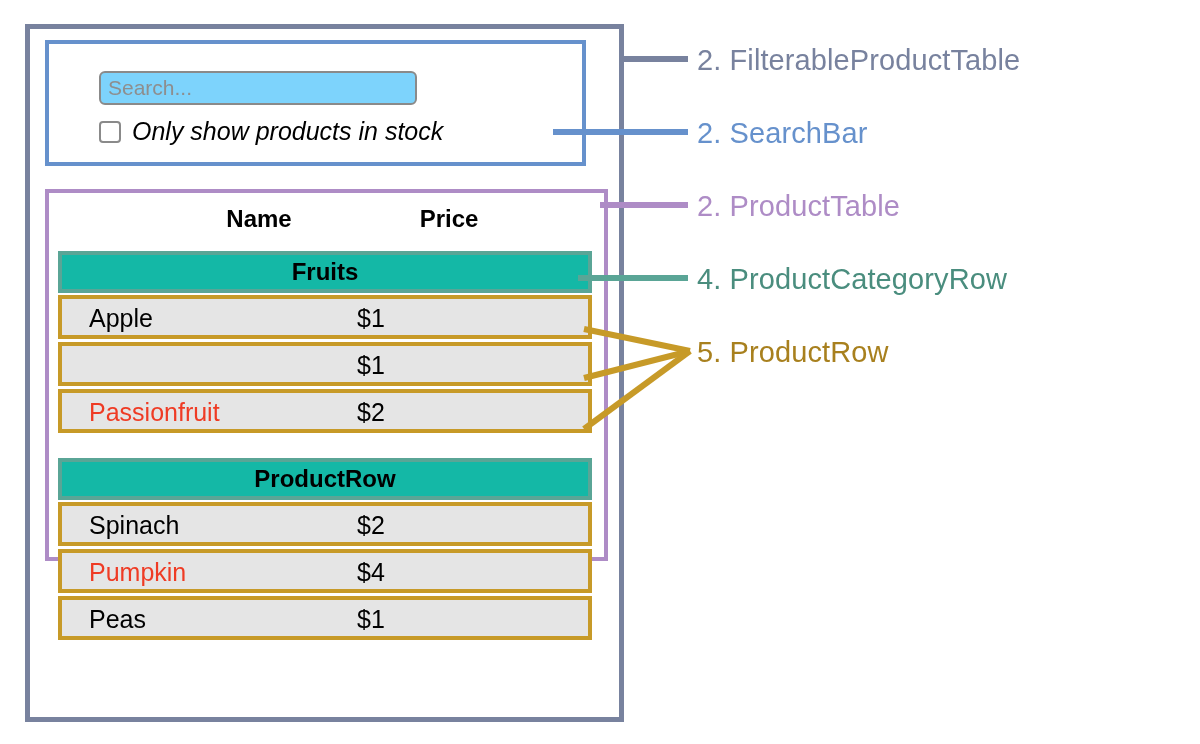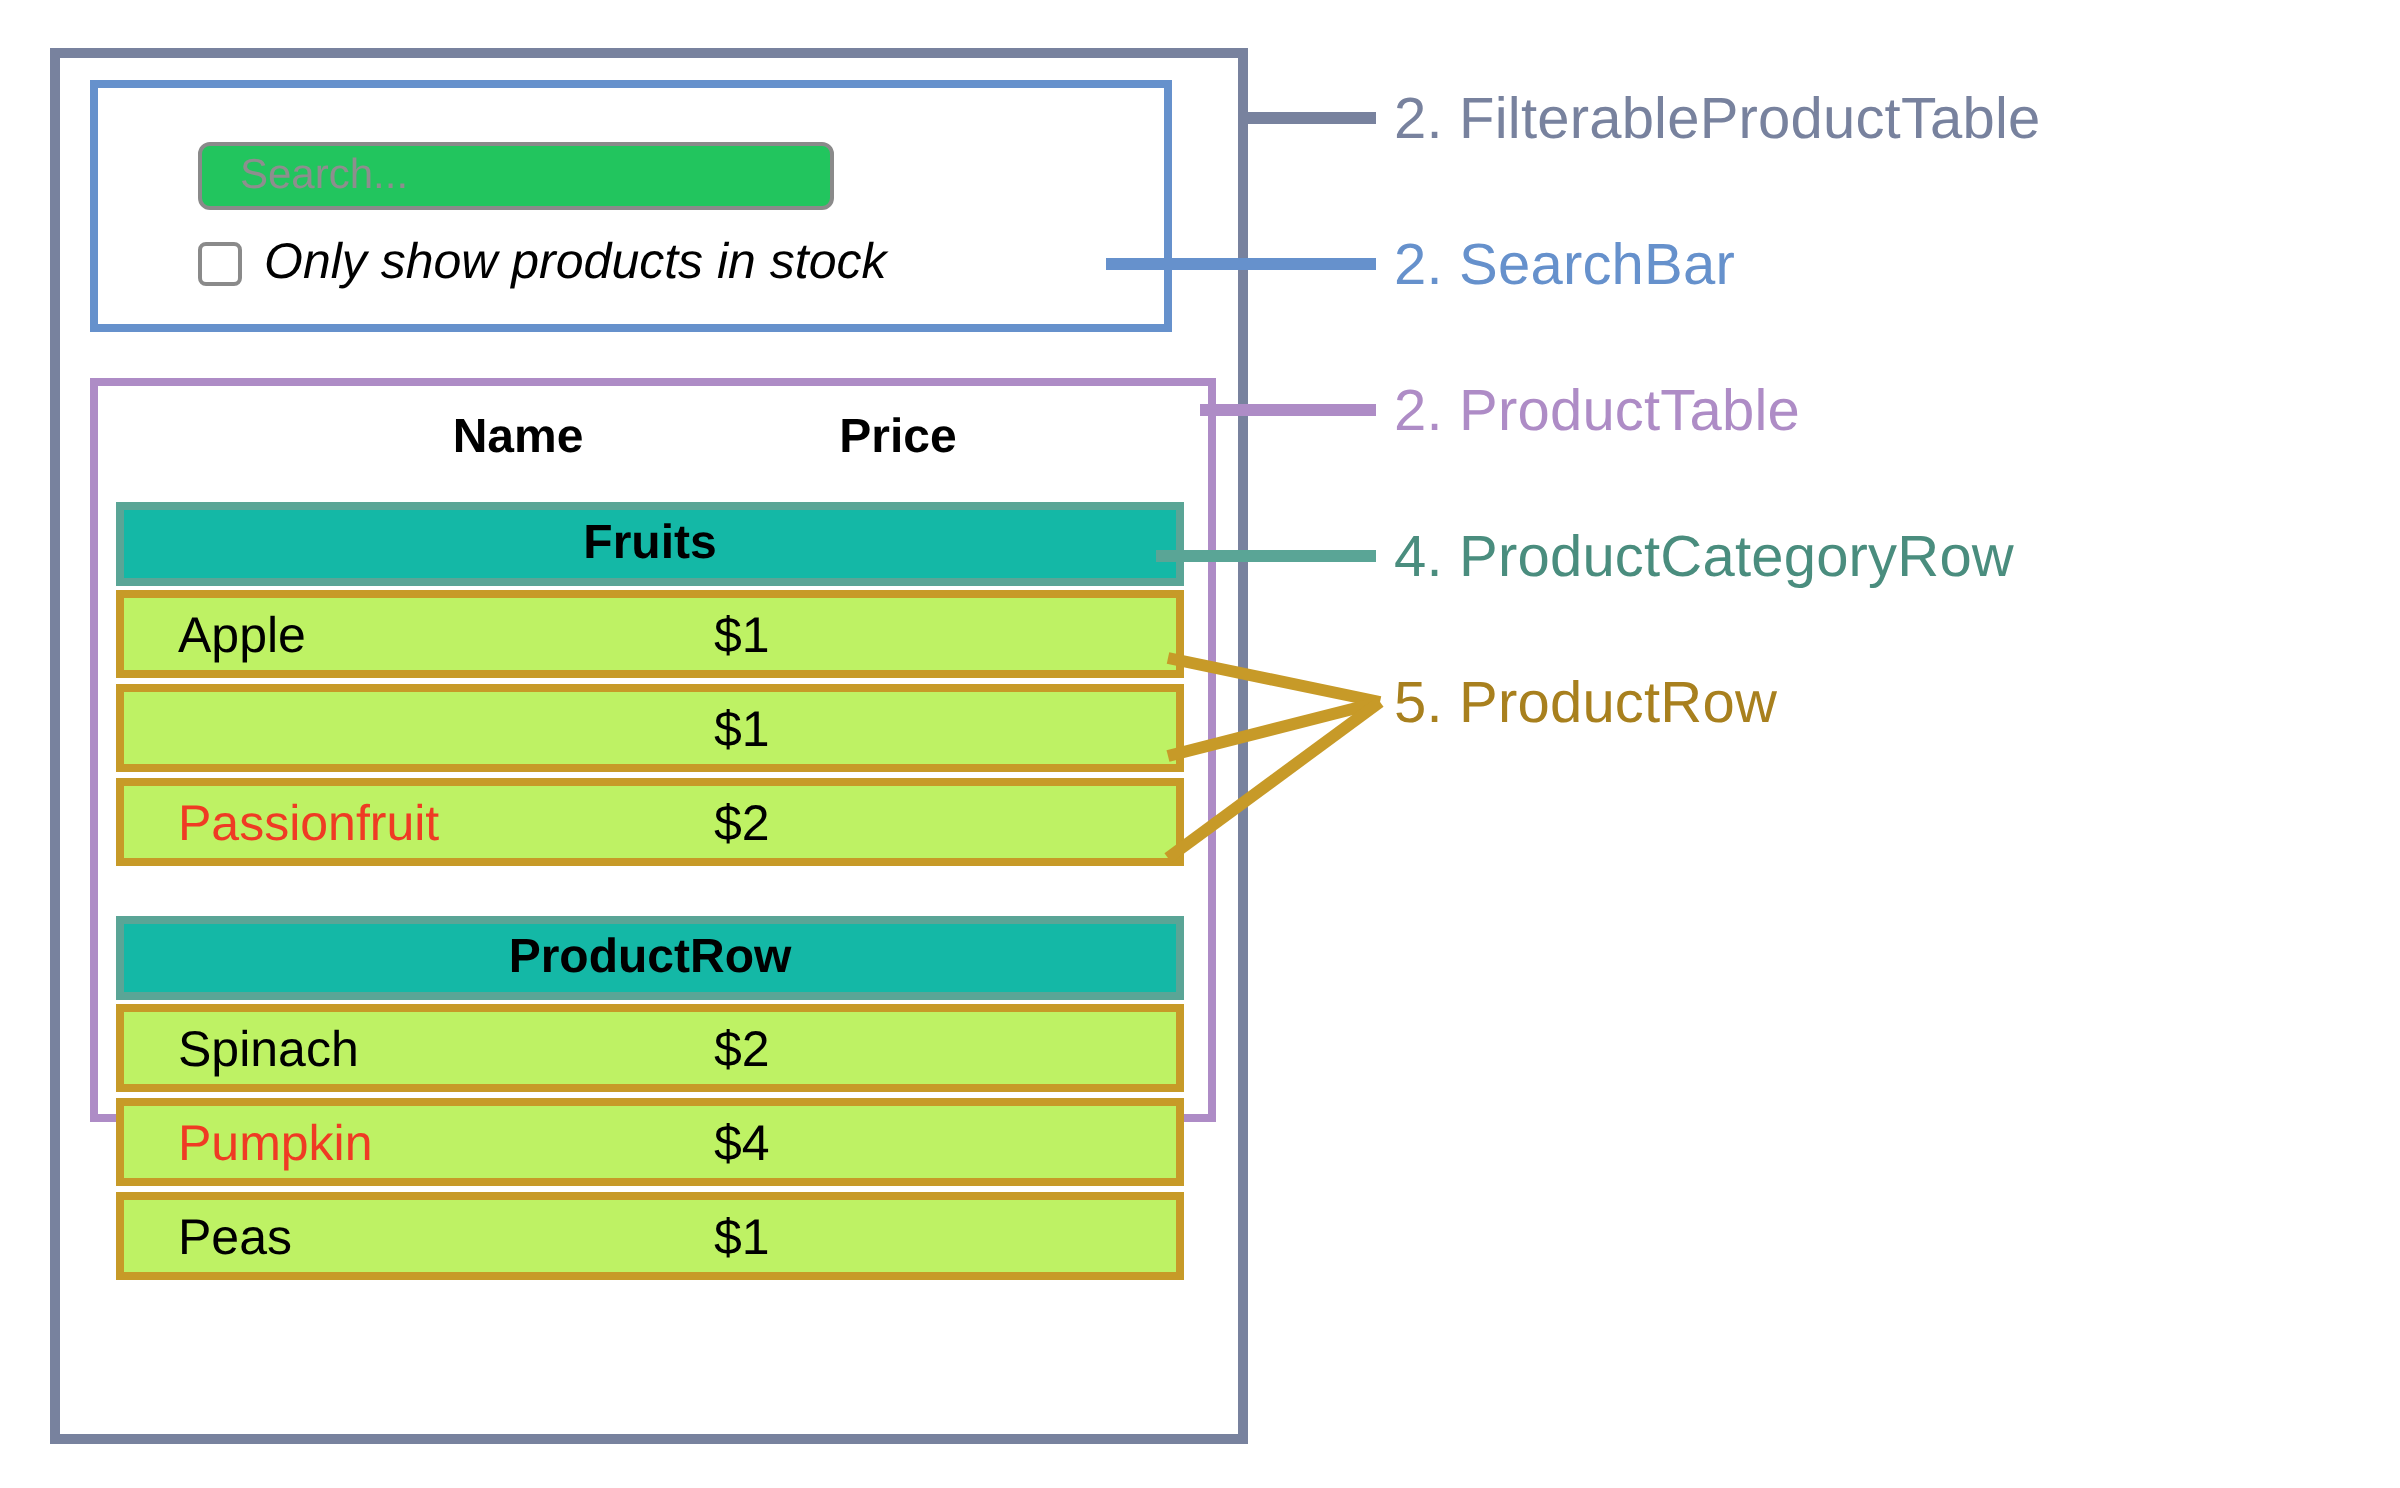--- a/index.html
+++ b/index.html
@@ -41,25 +41,25 @@
 
   #search-input {
     position: absolute;
     left: 50px;
     top: 27px;
     width: 318px;
     height: 34px;
     box-sizing: border-box;
     border: 2px solid #8a8a8a;
     border-radius: 6px;
-    background: #22c55e;
+    background: #7dd3fc;
     font-family: "Liberation Sans", sans-serif;
     font-size: 21px;
     color: #222222;
-    padding: 0 19px;
+    padding: 0 7px;
     outline: none;
   }
   #search-input::placeholder { color: #8e8e8e; opacity: 1; }
 
   #stock-row {
     position: absolute;
     left: 50px;
     top: 75px;
     display: flex;
     align-items: center;
@@ -136,21 +136,21 @@
     font-size: 24px;
     color: #000000;
     margin-bottom: 2px;
   }
   .category-row.spacer-top { margin-top: 25px; }
 
   .product-row {
     position: relative;
     box-sizing: border-box;
     border: 4px solid #c79a28;
-    background: #bef264;
+    background: #e5e5e5;
     height: 44px;
     margin-bottom: 3px;
     font-size: 25px;
     color: #000000;
   }
   .product-row .pname {
     position: absolute;
     left: 27px;
     top: 3px;
     line-height: 32px;

